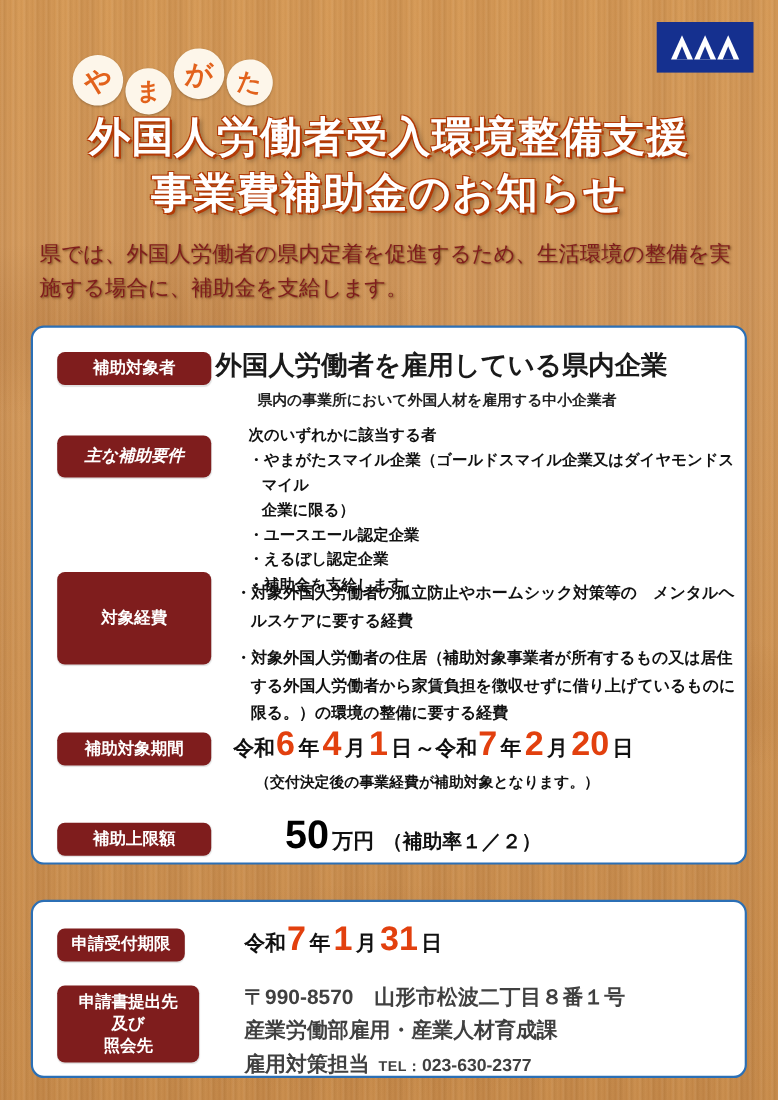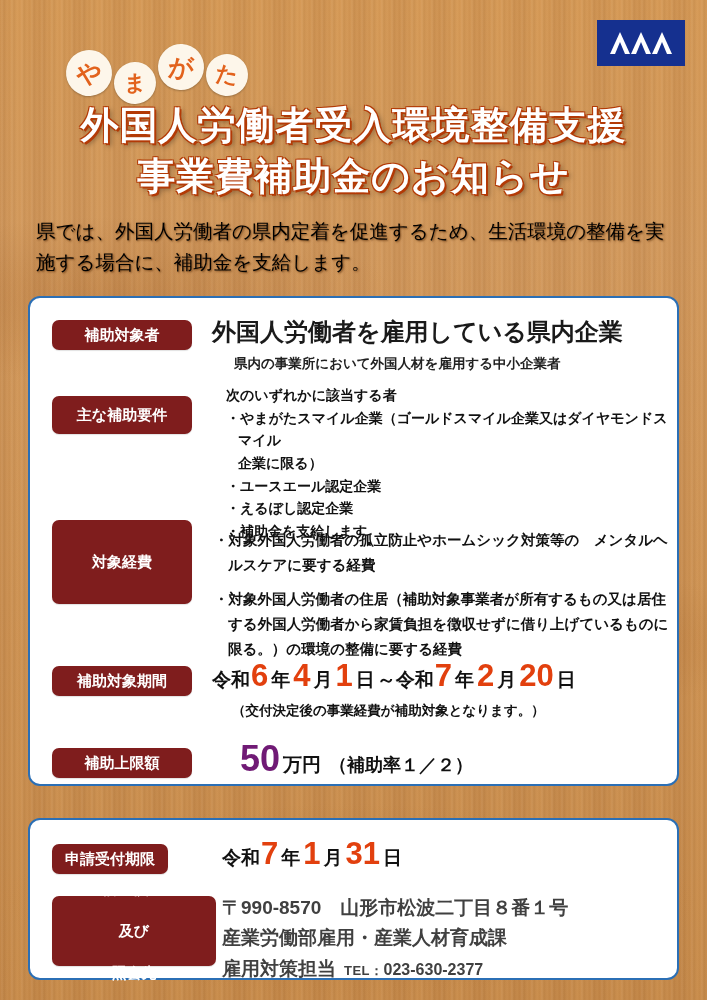--- a/index.html
+++ b/index.html
@@ -75,21 +75,21 @@
     text-align: center;
   }
   .title-line {
     font-size: 38px; font-weight: bold; color: #ffffff;
     letter-spacing: 1px; line-height: 1.33;
     text-shadow: 2px 2px 0 #b33a06, -1px -1px 0 #b33a06, 1px -1px 0 #b33a06, -1px 1px 0 #b33a06, 3px 3px 5px rgba(0,0,0,0.35);
   }
 
   .lead {
     position: absolute; top: 216px; left: 36px; width: 640px;
-    color: #000000; font-size: 19.5px; line-height: 1.6;
+    color: #7f1d1d; font-size: 19.5px; line-height: 1.6;
     text-shadow: 1px 1px 2px rgba(90,45,10,0.75);
   }
 
   
   .panel {
     position: absolute; left: 28px; width: 651px;
     background: #ffffff;
     border: 2px solid #2b6fb5;
     border-radius: 12px;
   }
@@ -107,30 +107,30 @@
     line-height: 1.35;
     box-shadow: 0 1px 1px rgba(0,0,0,0.12);
     font-size: 15px;
   }
 
   .row { position: absolute; }
 
   
   #chip-target { left: 52px; top: 320px; width: 140px; height: 30px; }
   #target-main {
-    left: 212px; top: 316px; width: 460px;
+    left: 196px; top: 316px; width: 460px;
     font-size: 24px; font-weight: bold; color: #1a1a1a; letter-spacing: 0px;
   }
   #target-sub {
     left: 234px; top: 355px; width: 440px;
     font-size: 13.5px; color: #222; font-weight: bold;
   }
 
   
-  #chip-req { left: 52px; top: 396px; width: 140px; height: 38px; }
+  #chip-req { left: 52px; top: 396px; width: 140px; height: 38px; font-style: italic; }
   #req-body {
     left: 226px; top: 384px; width: 450px;
     font-size: 14px; color: #111; font-weight: bold; line-height: 1.62;
   }
   #req-body .hang { padding-left: 12px; text-indent: -12px; }
   #req-body .indent2 { padding-left: 12px; }
 
   
   #chip-cost { left: 52px; top: 520px; width: 140px; height: 84px; }
   #cost-body {
@@ -154,35 +154,35 @@
     font-size: 13.5px; color: #111; font-weight: bold;
   }
 
   
   #chip-max { left: 52px; top: 748px; width: 140px; height: 30px; }
   #max-line {
     left: 240px; top: 738px; width: 430px;
     color: #111; font-weight: bold; font-size: 19px;
     display: flex; align-items: baseline;
   }
-  #max-line .big { font-size: 36px; color: #701a75; font-weight: bold; }
+  #max-line .big { font-size: 36px; color: #000000; font-weight: bold; margin-left: 19px; }
   #max-line .unit { font-size: 19px; padding-left: 3px; }
   #max-line .rate { font-size: 18px; padding-left: 8px; }
 
   
   #chip-deadline { left: 52px; top: 844px; width: 116px; height: 30px; }
   #deadline-line {
     left: 222px; top: 836px; width: 450px;
     color: #111; font-weight: bold; font-size: 19px;
     display: flex; align-items: baseline;
   }
   #deadline-line .big { font-size: 31px; color: #e2400e; font-weight: bold; padding: 0 1px; }
   #deadline-line .unit { font-size: 19px; padding: 0 2px; }
 
-  #chip-contact { left: 52px; top: 896px; width: 164px; height: 70px; flex-direction: column; gap: 22px; }
+  #chip-contact { left: 52px; top: 896px; width: 129px; height: 70px; flex-direction: column; }
   #contact-body {
     left: 222px; top: 893px; width: 460px;
     color: #404040; font-weight: bold; font-size: 19px; line-height: 1.6;
   }
   #contact-body .tel-label { font-size: 13px; padding-left: 8px; letter-spacing: .5px;}
   #contact-body .tel-num { font-size: 16px; margin-top: 33px; }
 </style>
 </head>
 <body>
 

